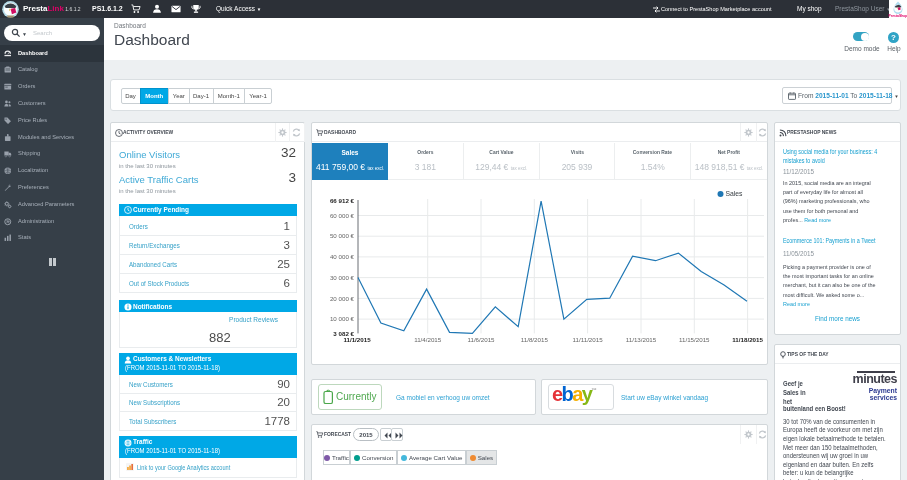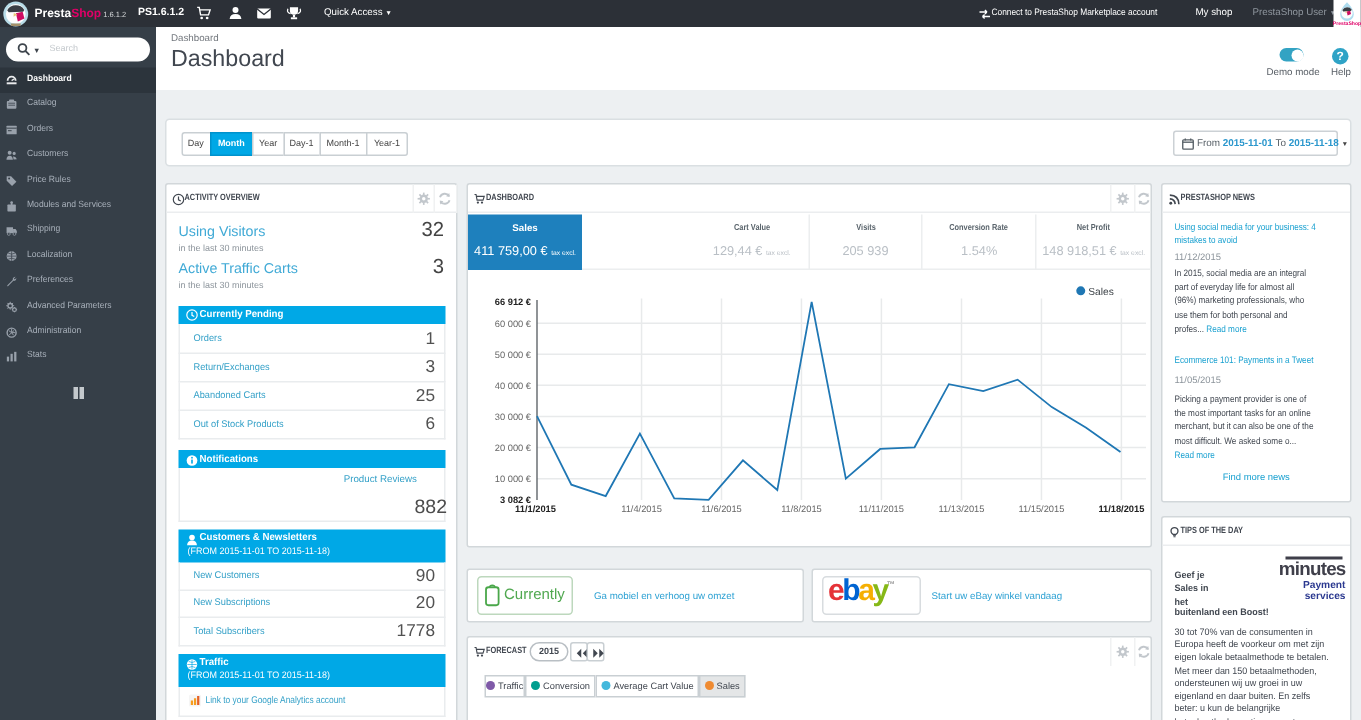--- a/index.html
+++ b/index.html
@@ -50,21 +50,21 @@
 <div id="topbar">
 
   <svg width="20" height="20" style="left:1px; top:0;" viewBox="0 0 20 20">
     <circle cx="9.5" cy="9.3" r="8.3" fill="#b8dce8"></circle>
     <circle cx="9.5" cy="9.3" r="6.6" fill="#fdfdfd"></circle>
     <path d="M3.8 6.8 A6.6 6.6 0 0 1 15.2 6.6 L14.5 7.9 L4.8 8.1 Z" fill="#3a3f46"></path>
     <path d="M9.6 8.8 L14.1 7.9 L15.3 12.4 L10.9 14.3 Z" fill="#cf0d63"></path>
     <path d="M8.2 8.6 L10.6 9.6 L8.0 11.2 Z" fill="#e8c87a"></path>
     <path d="M6 15.6 L13 15.6 L12.4 17.4 L6.6 17.4 Z" fill="#a4906a"></path>
   </svg>
-  <div class="t" style="left:23px; font-size:8px;"><b style="color:#fff;">Presta</b><b style="color:#df0067;">Shop</b><span style="font-size:5px; color:#d8dadc;">&nbsp;1.6.1.2</span></div>
+  <div class="t" style="left:23px; font-size:8px;"><b style="color:#fff;">Presta</b><b style="color:#df0067;">Link</b><span style="font-size:5px; color:#d8dadc;">&nbsp;1.6.1.2</span></div>
   <div class="t" style="left:92px; font-weight:bold; font-size:7px;">PS1.6.1.2</div>
 
   <svg width="10" height="10" style="left:131px; top:4px;" viewBox="0 0 11 11">
     <path d="M0.5 1 H2 L3 6.5 H8.8 L10 2.8 H2.6" stroke="#fff" stroke-width="1" fill="none"></path>
     <circle cx="3.8" cy="8.8" r="1" fill="#fff"></circle>
       <circle cx="7.8" cy="8.8" r="1" fill="#fff"></circle>
   </svg>
   <svg width="10" height="10" style="left:152px; top:4px;" viewBox="0 0 11 11">
     <circle cx="5.5" cy="3" r="2.2" fill="#fff"></circle>
     <path d="M1.2 9.5 Q1.5 5.8 5.5 5.8 Q9.5 5.8 9.8 9.5 Z" fill="#fff"></path>
@@ -262,21 +262,21 @@
       </svg>
     <svg class="hic" width="9" height="9" style="left:181.3px; top:5px;" viewBox="0 0 9 9">
         <g stroke="#c2c7cc" stroke-width="1.25" fill="none">
           <path d="M1.3 3.5 A3.4 3.4 0 0 1 7.4 2.7"></path>
           <path d="M7.7 5.5 A3.4 3.4 0 0 1 1.6 6.3"></path>
         </g>
         <path d="M7.5 0.7 L7.8 3.3 L5.4 2.8 Z" fill="#c2c7cc"></path>
         <path d="M1.5 8.3 L1.2 5.7 L3.6 6.2 Z" fill="#c2c7cc"></path>
       </svg>
   </div>
-  <div style="position:absolute; left:8px; top:26px; font-size:9.5px; color:#41aad6;">Using Visitors</div>
+  <div style="position:absolute; left:8px; top:26px; font-size:9.5px; color:#41aad6;">Online Visitors</div>
   <div style="position:absolute; right:8px; top:22px; font-size:13.5px; color:#444;">32</div>
   <div style="position:absolute; left:8px; top:40px; font-size:6px; color:#8d959c;">in the last 30 minutes</div>
   <div style="position:absolute; left:8px; top:51px; font-size:9.5px; color:#41aad6;">Active Traffic Carts</div>
   <div style="position:absolute; right:8px; top:47px; font-size:13.5px; color:#444;">3</div>
   <div style="position:absolute; left:8px; top:65px; font-size:6px; color:#8d959c;">in the last 30 minutes</div>
 
   <div class="bluebar" style="left:8px; top:81px; width:178px; height:11.5px;">
     <svg width="8" height="8" style="left:5px; top:2px;" viewBox="0 0 9 9">
         <circle cx="4.5" cy="4.5" r="3.9" fill="none" stroke="#fff" stroke-width="0.9"></circle>
         <path d="M4.5 2.3 V4.7 L6.2 5.6" fill="none" stroke="#fff" stroke-width="0.9"></path>
@@ -304,21 +304,21 @@
     <svg width="8" height="8" style="left:5px; top:2.5px;" viewBox="0 0 9 9">
         <circle cx="4.5" cy="4.5" r="4" fill="#fff"></circle>
         <rect x="3.9" y="3.8" width="1.2" height="3" fill="#00a8e6"></rect>
         <rect x="3.9" y="1.8" width="1.2" height="1.2" fill="#00a8e6"></rect>
       </svg>
     <span class="bt" style="left:14px; top:2.5px;">Notifications</span>
   </div>
   <div style="position:absolute; left:8px; top:189px; width:178px; height:36px; border:1px solid #e9ecee; border-top:none;">
     <div style="position:absolute; left:89px; top:0; width:89px; height:100%;">
       <div style="position:absolute; left:0; top:4px; width:100%; text-align:center; font-size:6.5px; color:#35a1c8;">Product Reviews</div>
-      <div style="position:absolute; left:0; top:18px; width:100%; text-align:right; font-size:13px; color:#4c4c4c;">882</div>
+      <div style="position:absolute; left:0; top:18px; width:100%; text-align:left; font-size:13px; color:#4c4c4c;">882</div>
     </div>
   </div>
 
   <div class="bluebar" style="left:8px; top:230px; width:178px; height:22px;">
     <svg width="8" height="8" style="left:5px; top:3px;" viewBox="0 0 9 9">
         <circle cx="4.5" cy="2.6" r="2.1" fill="#fff"></circle>
         <path d="M0.8 8.4 Q1 4.9 4.5 4.9 Q8 4.9 8.2 8.4 Z" fill="#fff"></path>
       </svg>
     <span class="bt" style="left:14px; top:2px;">Customers &amp; Newsletters</span>
     <span class="bs" style="top:11px;">(FROM 2015-11-01 TO 2015-11-18)</span>
@@ -387,20 +387,24 @@
         <path d="M7.5 0.7 L7.8 3.3 L5.4 2.8 Z" fill="#c2c7cc"></path>
         <path d="M1.5 8.3 L1.2 5.7 L3.6 6.2 Z" fill="#c2c7cc"></path>
       </svg>
   </div>
 
   <div style="position:absolute; left:0; top:20px; width:455px; height:37px; border-bottom:1px solid #eceeef;">
     <div style="position:absolute; left:0; top:0; width:76px; height:37px; background:#1e80bd; color:#fff;">
       <div style="position:absolute; left:0; top:6px; width:100%; text-align:center; font-size:6.5px; font-weight:bold;">Sales</div>
       <div style="position:absolute; left:0; top:19px; width:100%; text-align:center; font-size:8.5px; white-space:nowrap;">411 759,00 € <span style="font-size:4.5px;">tax excl.</span></div>
     </div>
+    <div class="kcell" style="left:76px;">
+        <div class="kl">Orders</div>
+        <div class="kv">3 181</div>
+      </div>
     <div class="kcell" style="left:151.8px;">
         <div class="kl">Cart Value</div>
         <div class="kv">129,44 € <span style="font-size:4.5px;">tax excl.</span></div>
       </div>
     <div class="kcell" style="left:227.6px;">
         <div class="kl">Visits</div>
         <div class="kv">205 939</div>
       </div>
     <div class="kcell" style="left:303.4px;">
         <div class="kl">Conversion Rate</div>

